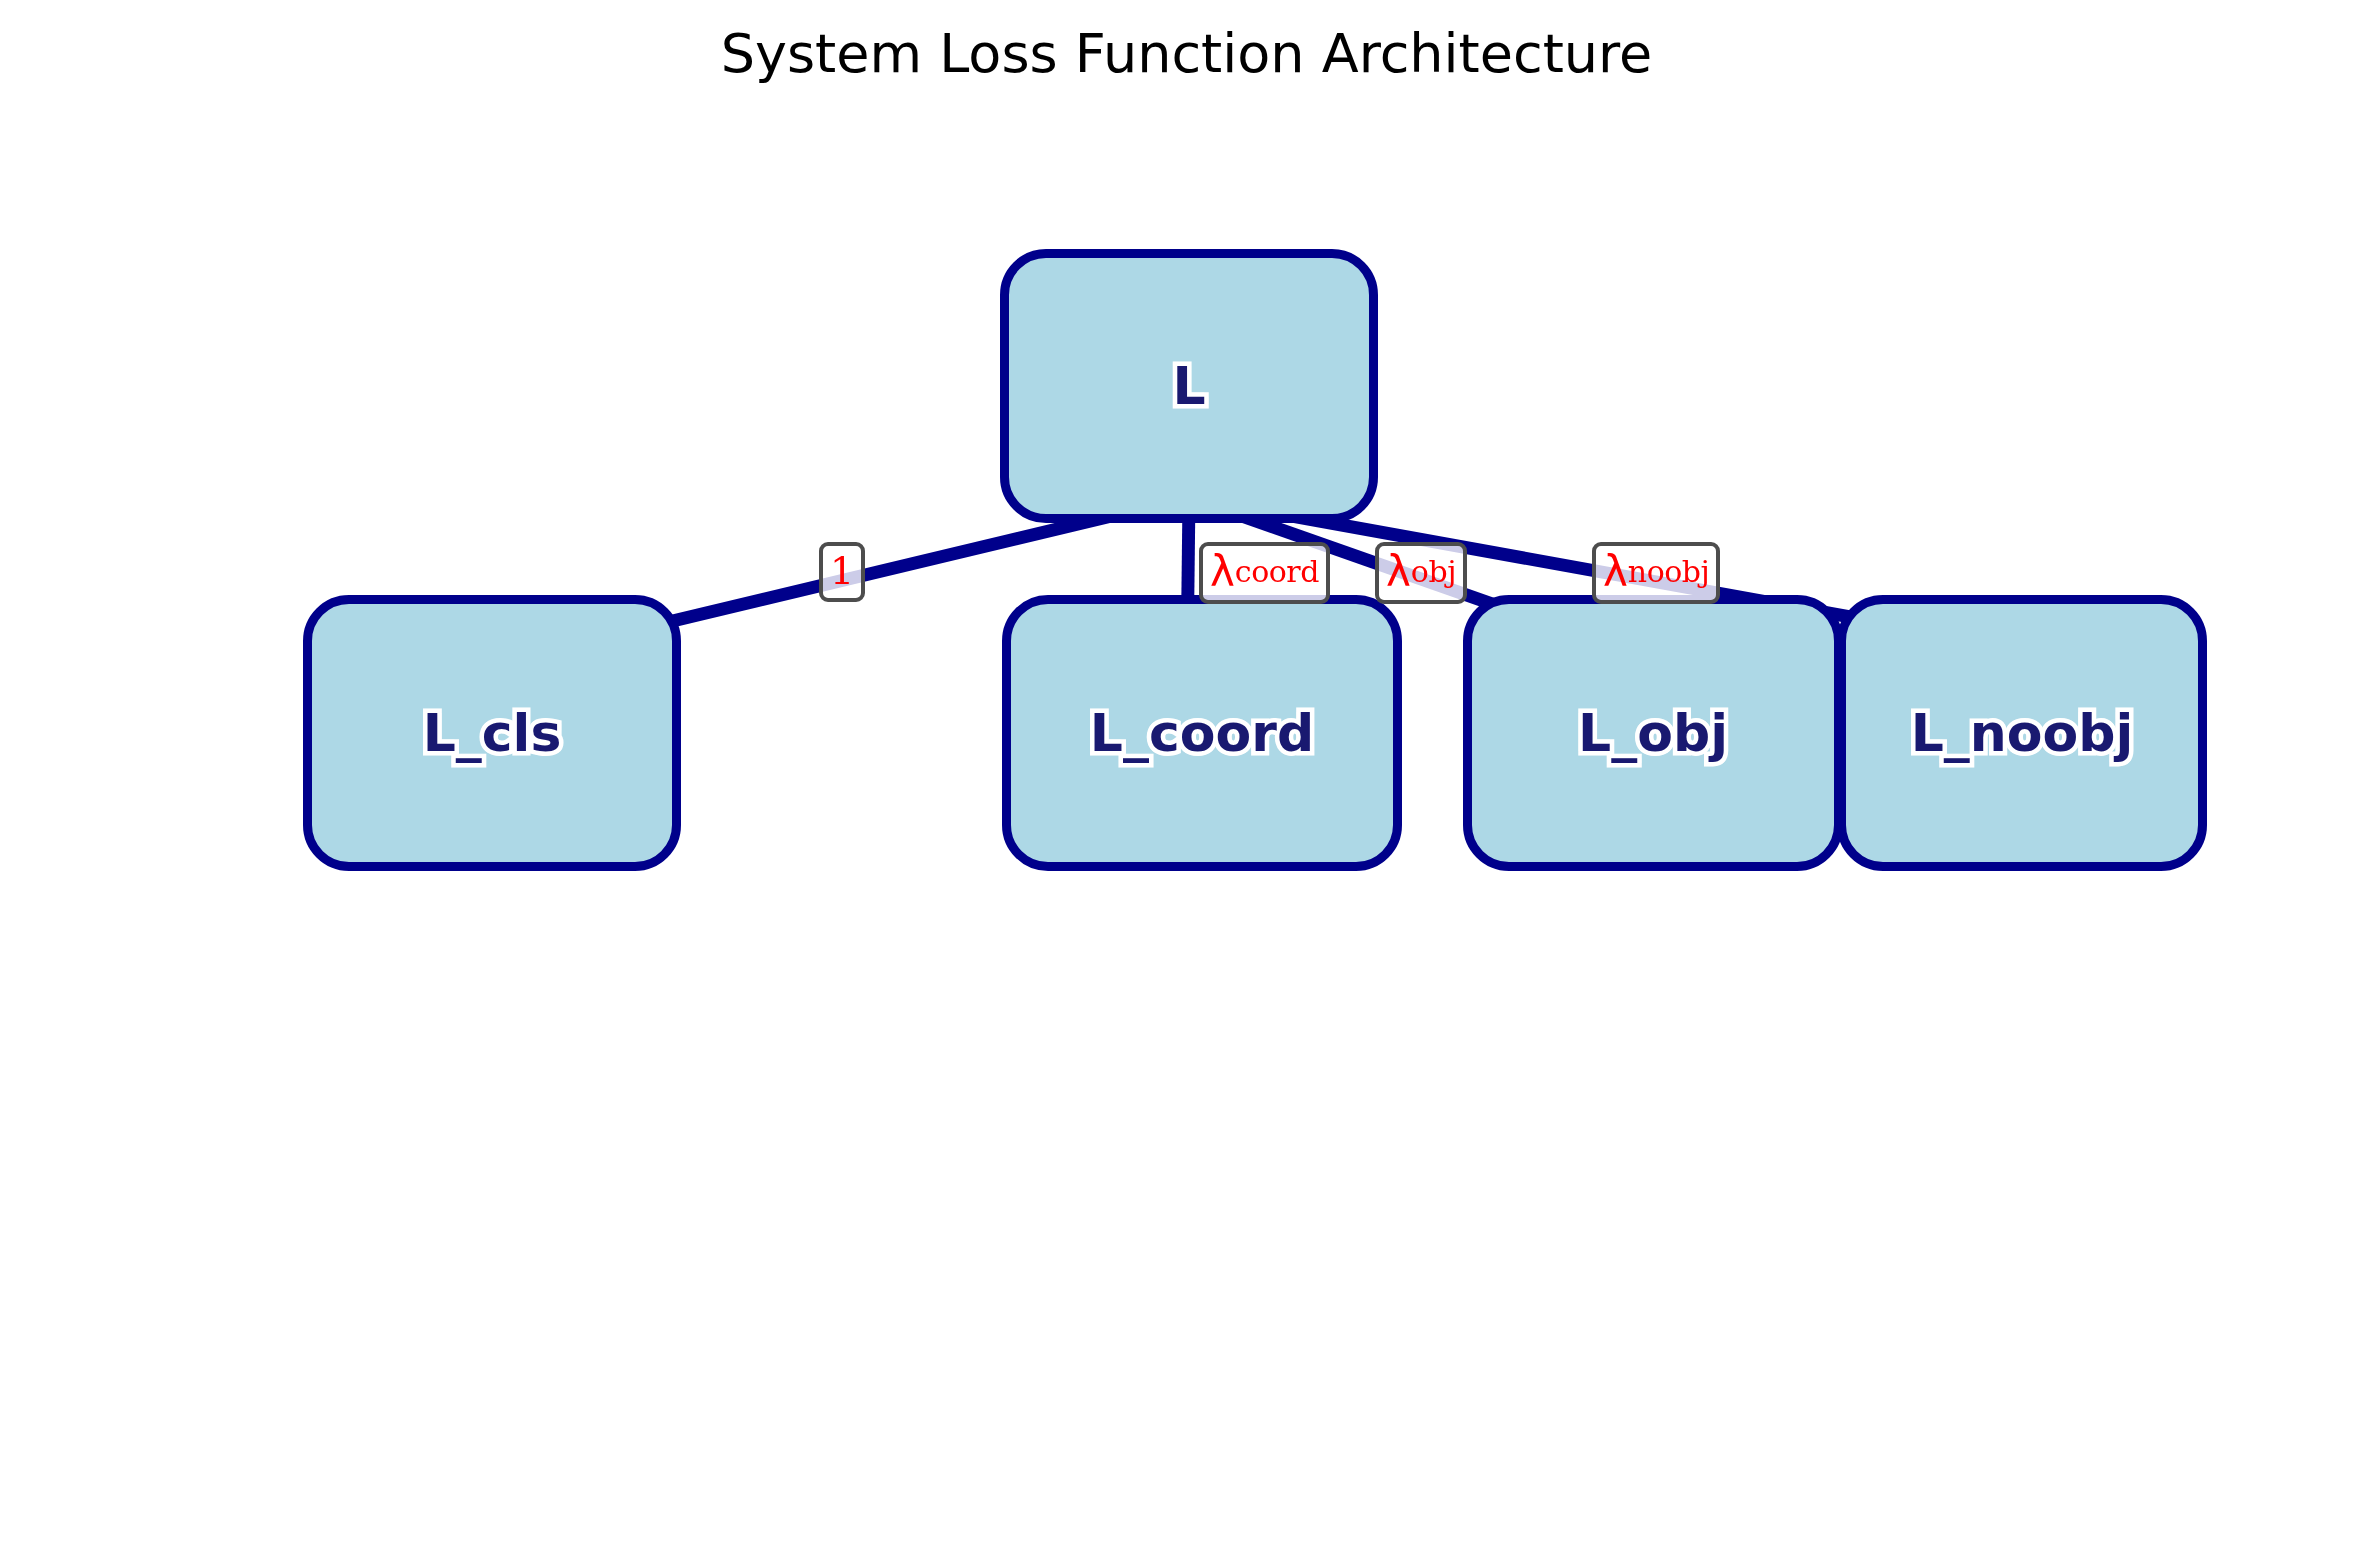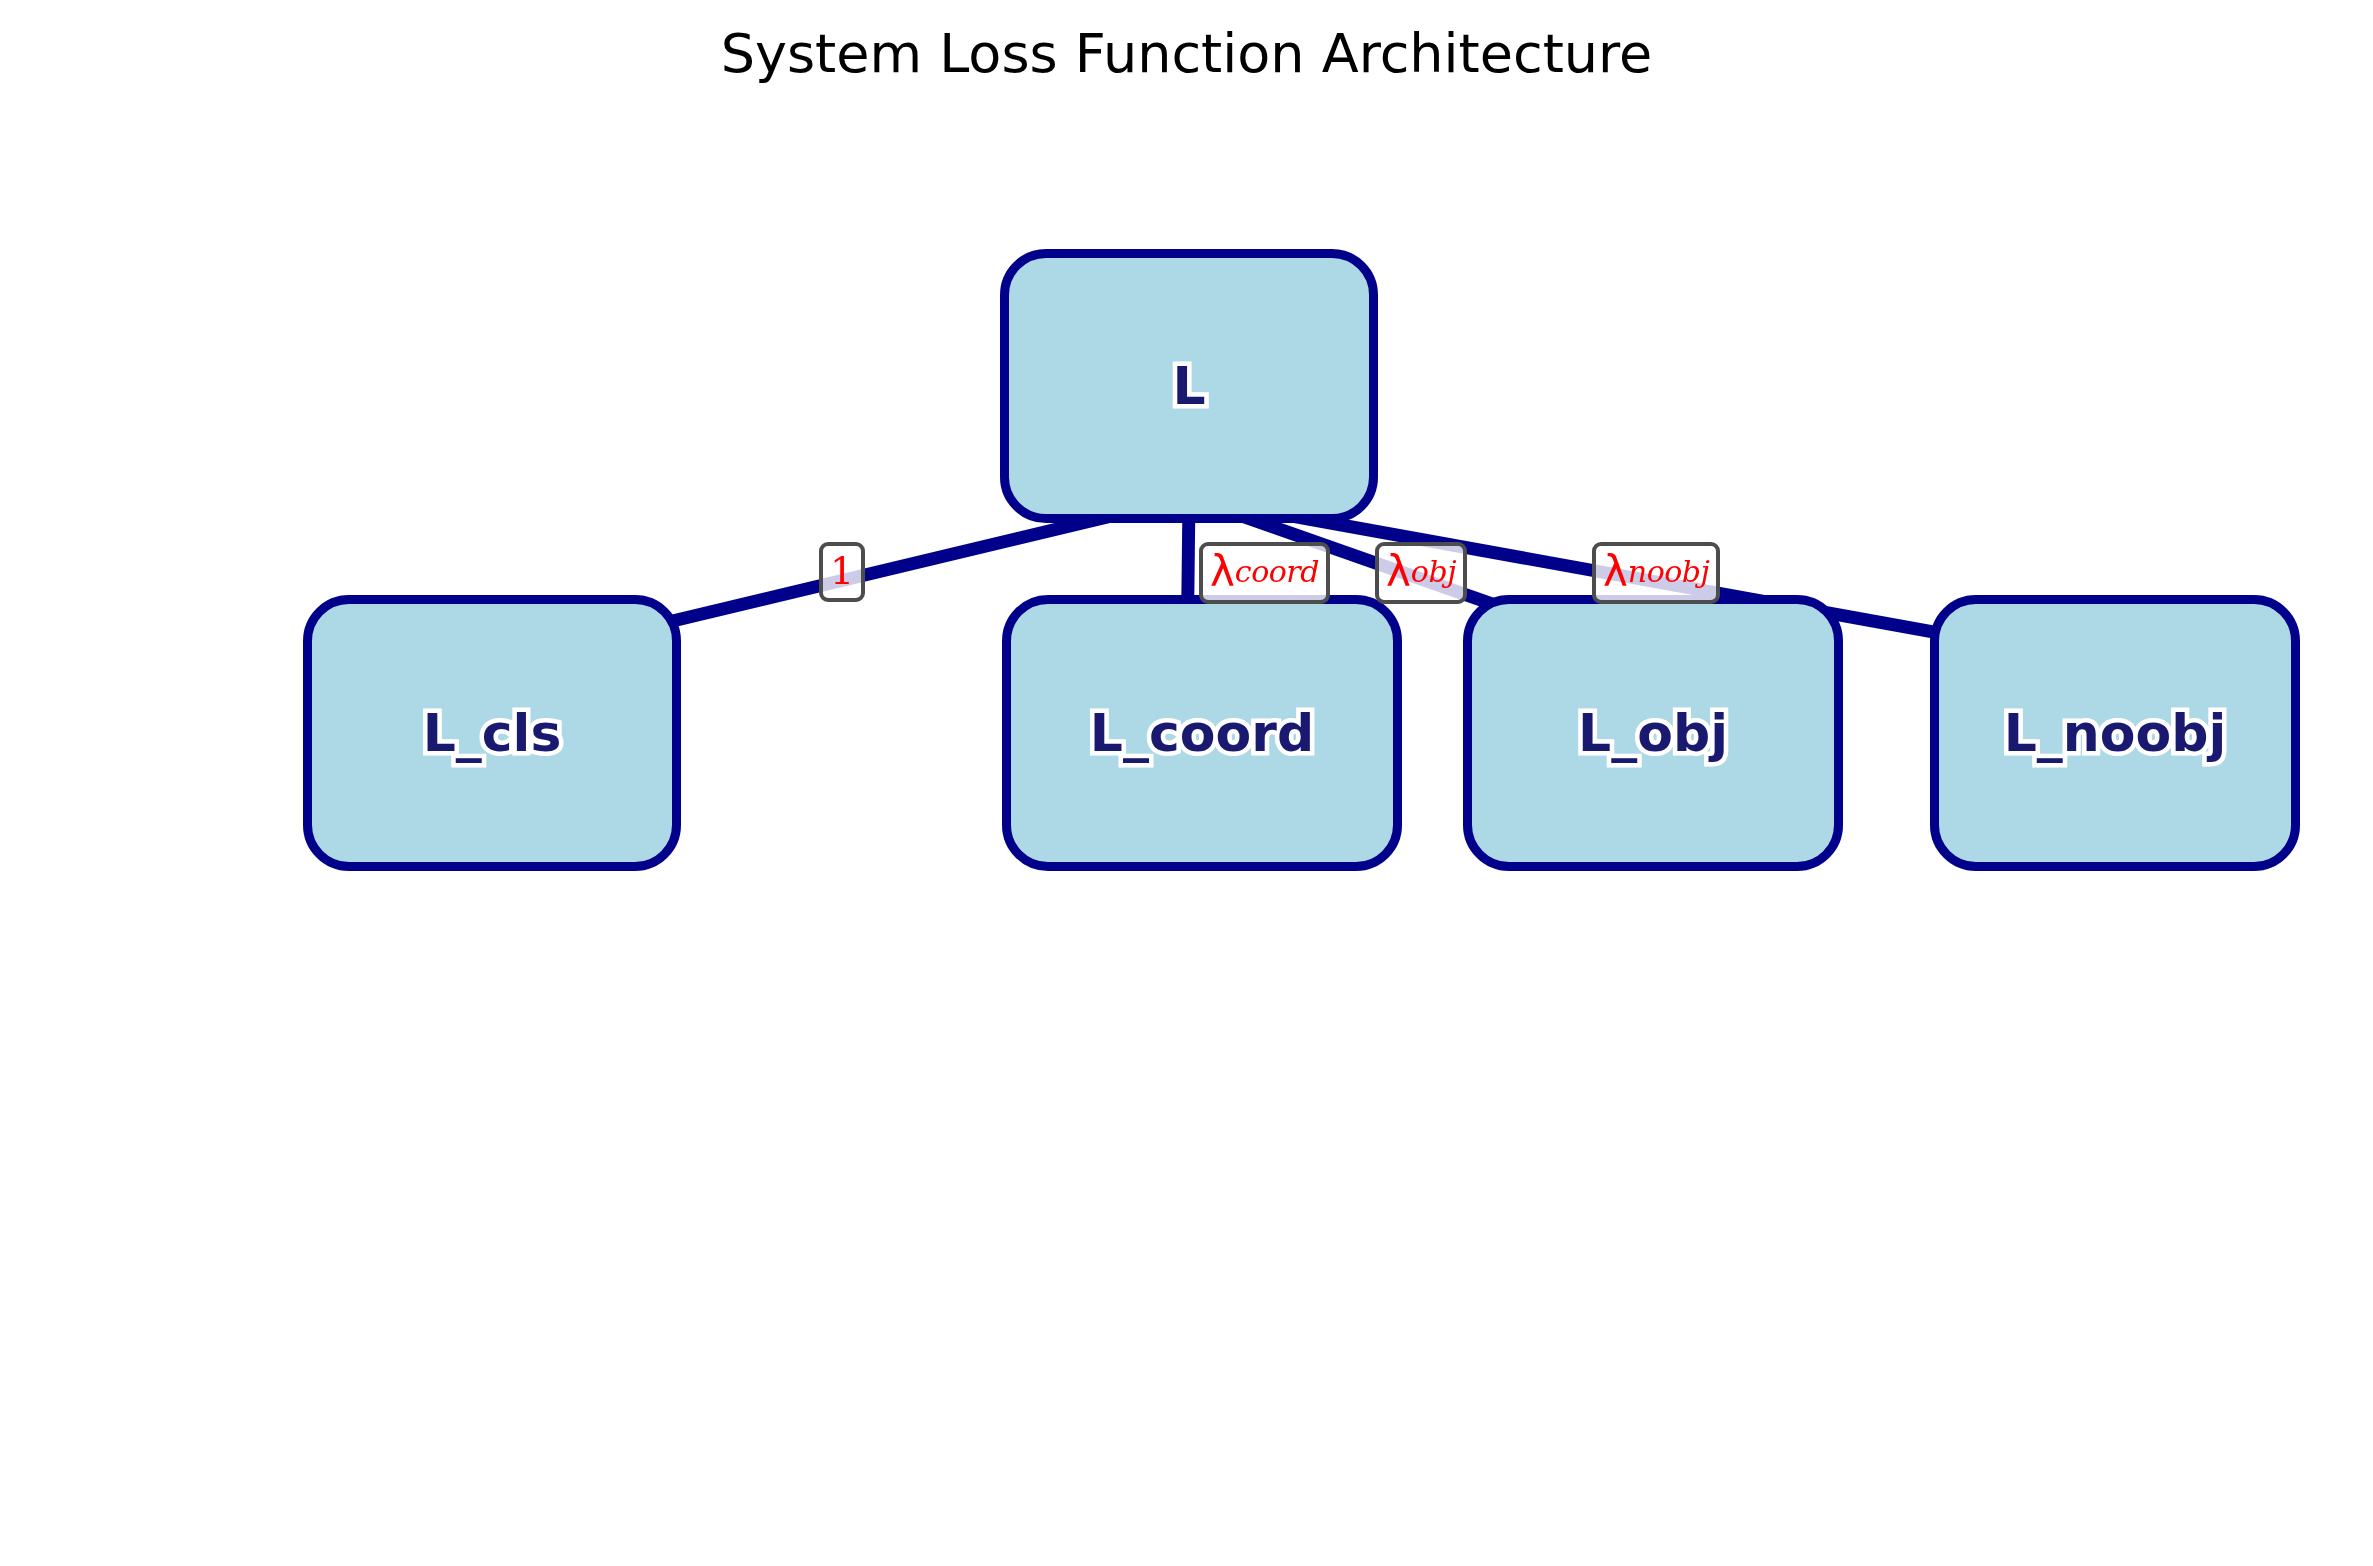--- a/index.html
+++ b/index.html
@@ -70,21 +70,20 @@
     align-items: center;
     justify-content: center;
     padding: 2px 7px 4px 7px;
     font-family: "DejaVu Serif", serif;
     font-size: 38px;
     color: #ff0000;
     white-space: nowrap;
     line-height: 1;
   }
   .edge-label .sub {
-    font-style: italic;
     font-size: 30px;
     vertical-align: -0.22em;
     letter-spacing: -0.5px;
   }
   .edge-label .lam {
     font-family: "DejaVu Sans", sans-serif;
     font-size: 42px;
   }
 </style>
 </head>
@@ -118,21 +117,21 @@
     <span class="node-label-inner">L_coord</span>
   </span>
 </div>
 
 <div class="node" style="left:1463px; top:595px; width:380px; height:276px;">
   <span class="node-label">
     <span class="node-label-inner">L_obj</span>
   </span>
 </div>
 
-<div class="node" style="left:1930px; top:595px; width:370px; height:276px;">
+<div class="node" style="left:1837px; top:595px; width:370px; height:276px;">
   <span class="node-label">
     <span class="node-label-inner">L_noobj</span>
   </span>
 </div>
 
 <div class="edge-label" style="left:819px; top:542px; height:60px;">
   <span>1</span>
 </div>
 
 <div class="edge-label" style="left:1199px; top:542px; height:62px;">

